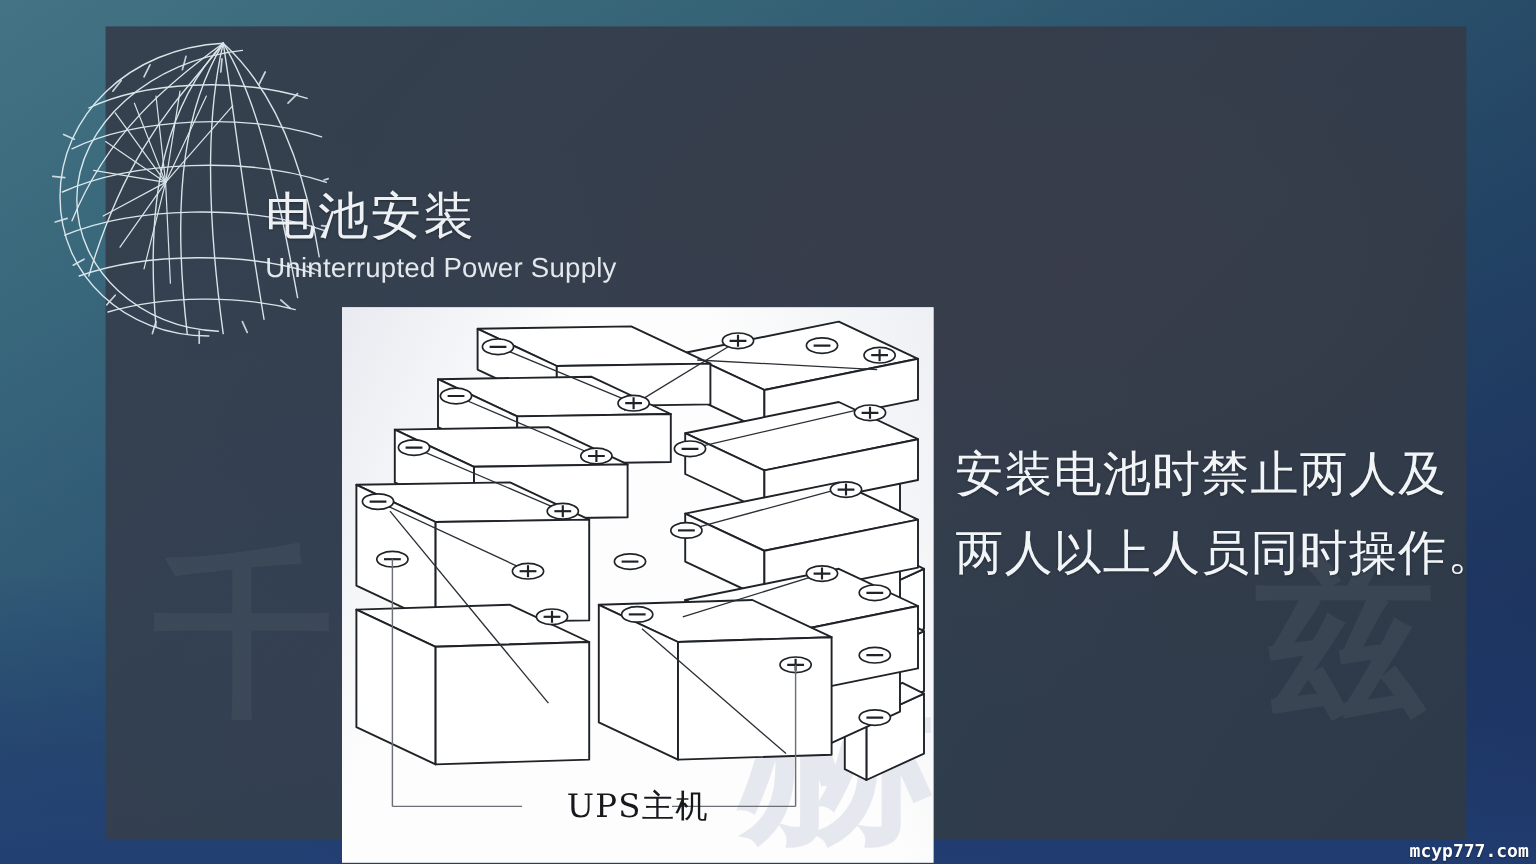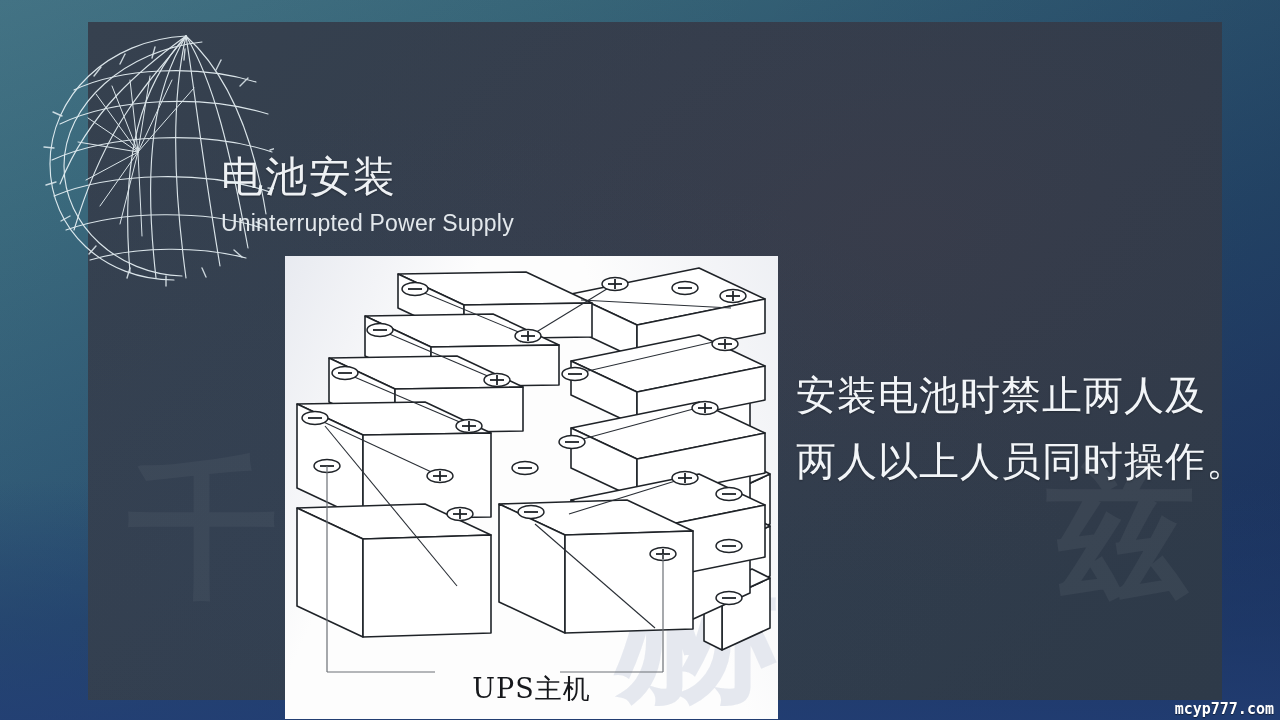--- a/index.html
+++ b/index.html
@@ -52,41 +52,41 @@
   
   #globe{
     position:absolute;left:34px;top:24px;width:240px;height:265px;
     pointer-events:none;
   }
 
   
   #heading{position:absolute;left:133px;top:134px;}
   #title{
     font-size:42px;line-height:1.15;color:#eef1f4;letter-spacing:2px;
-    font-family:Liberation Mono, monospace;font-weight:400;
+    font-family:Liberation Sans, sans-serif;font-weight:400;
     text-shadow:0 1px 2px rgba(0,0,0,.35);
   }
   #subtitle{
     margin-top:6px;font-size:23px;color:#e3e8ec;letter-spacing:.2px;font-weight:400;
   }
 
   
   #figure{
     position:absolute;left:197px;top:234px;width:493px;height:463px;
     background:#fdfdfd;overflow:hidden;
   }
   #fig-wash{
     position:absolute;inset:0;
     background:linear-gradient(115deg,rgba(225,228,236,.75) 0%,rgba(255,255,255,0) 28%),
                linear-gradient(250deg,rgba(228,231,238,.6) 0%,rgba(255,255,255,0) 30%);
     pointer-events:none;
   }
   #fig-svg{position:absolute;left:0;top:0;}
   #fig-caption{
-    position:absolute;left:0;right:0;bottom:12px;text-align:center;
+    position:absolute;left:0;right:0;bottom:29px;text-align:center;
     font-family:"DejaVu Serif","Liberation Serif",serif;
     font-size:27px;color:#16181c;letter-spacing:1px;
   }
 
   
   #body-copy{
     position:absolute;left:708px;top:340px;width:510px;
     font-family:"DejaVu Sans","Liberation Sans",sans-serif;
     font-size:40px;line-height:1.65;color:#f2f5f8;letter-spacing:1px;
     text-shadow:0 1px 2px rgba(0,0,0,.30);

